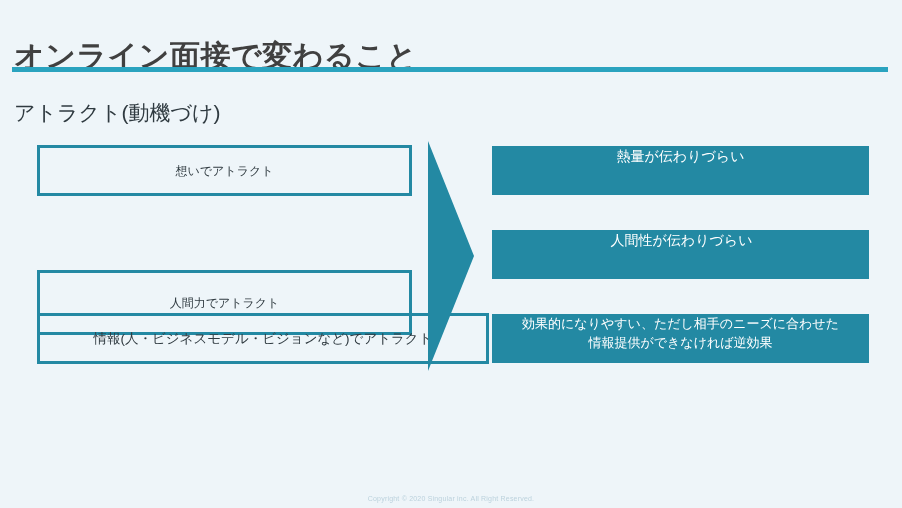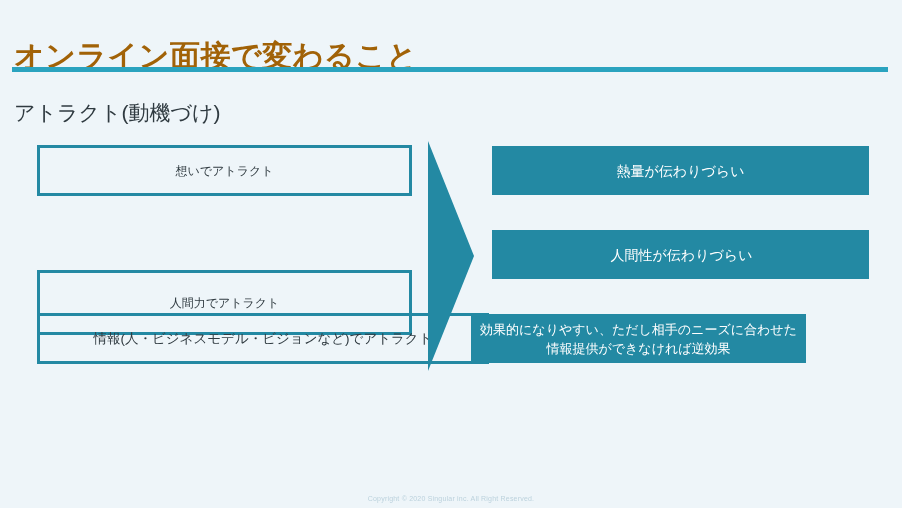--- a/index.html
+++ b/index.html
@@ -20,21 +20,21 @@
     background: #eef5f9;
   }
 
   
   .slide-title {
     position: absolute;
     left: 14px;
     top: 16px;
     font-size: 30px;
     line-height: 40px;
-    color: #a16207;
+    color: #404040;
     letter-spacing: 0.5px;
     white-space: nowrap;
   }
   .title-rule {
     position: absolute;
     left: 12px;
     top: 67px;
     width: 876px;
     height: 5px;
     background: #2aa3bf;
@@ -68,31 +68,30 @@
   .lbox-1 { left: 37px;  top: 145px; width: 375px; height: 51px; }
   .lbox-2 { left: 37px;  top: 229px; width: 375px; height: 65px; margin-top: 41px; }
   .lbox-3 { left: 37px;  top: 313px; width: 452px; height: 51px; font-size: 13.5px; }
 
   
   .rbox {
     position: absolute;
     box-sizing: border-box;
     background: #2389a3;
     display: flex;
-    align-items: center;
     justify-content: center;
     color: #ffffff;
     font-size: 14px;
     line-height: 20px;
     text-align: center;
     padding: 0 6px;
   }
   .rbox-1 { left: 492px; top: 146px; width: 377px; height: 49px; }
   .rbox-2 { left: 492px; top: 230px; width: 377px; height: 49px; padding-left: 8px; }
-  .rbox-3 { left: 471px; top: 314px; width: 335px; height: 49px; font-size: 13px; line-height: 19px; }
+  .rbox-3 { left: 492px; top: 314px; width: 377px; height: 49px; font-size: 13px; line-height: 19px; }
   .rbox-3 .two-line { display: block; }
 
   
   .arrow {
     position: absolute;
     left: 428px;
     top: 141px;
     width: 46px;
     height: 230px;
   }

